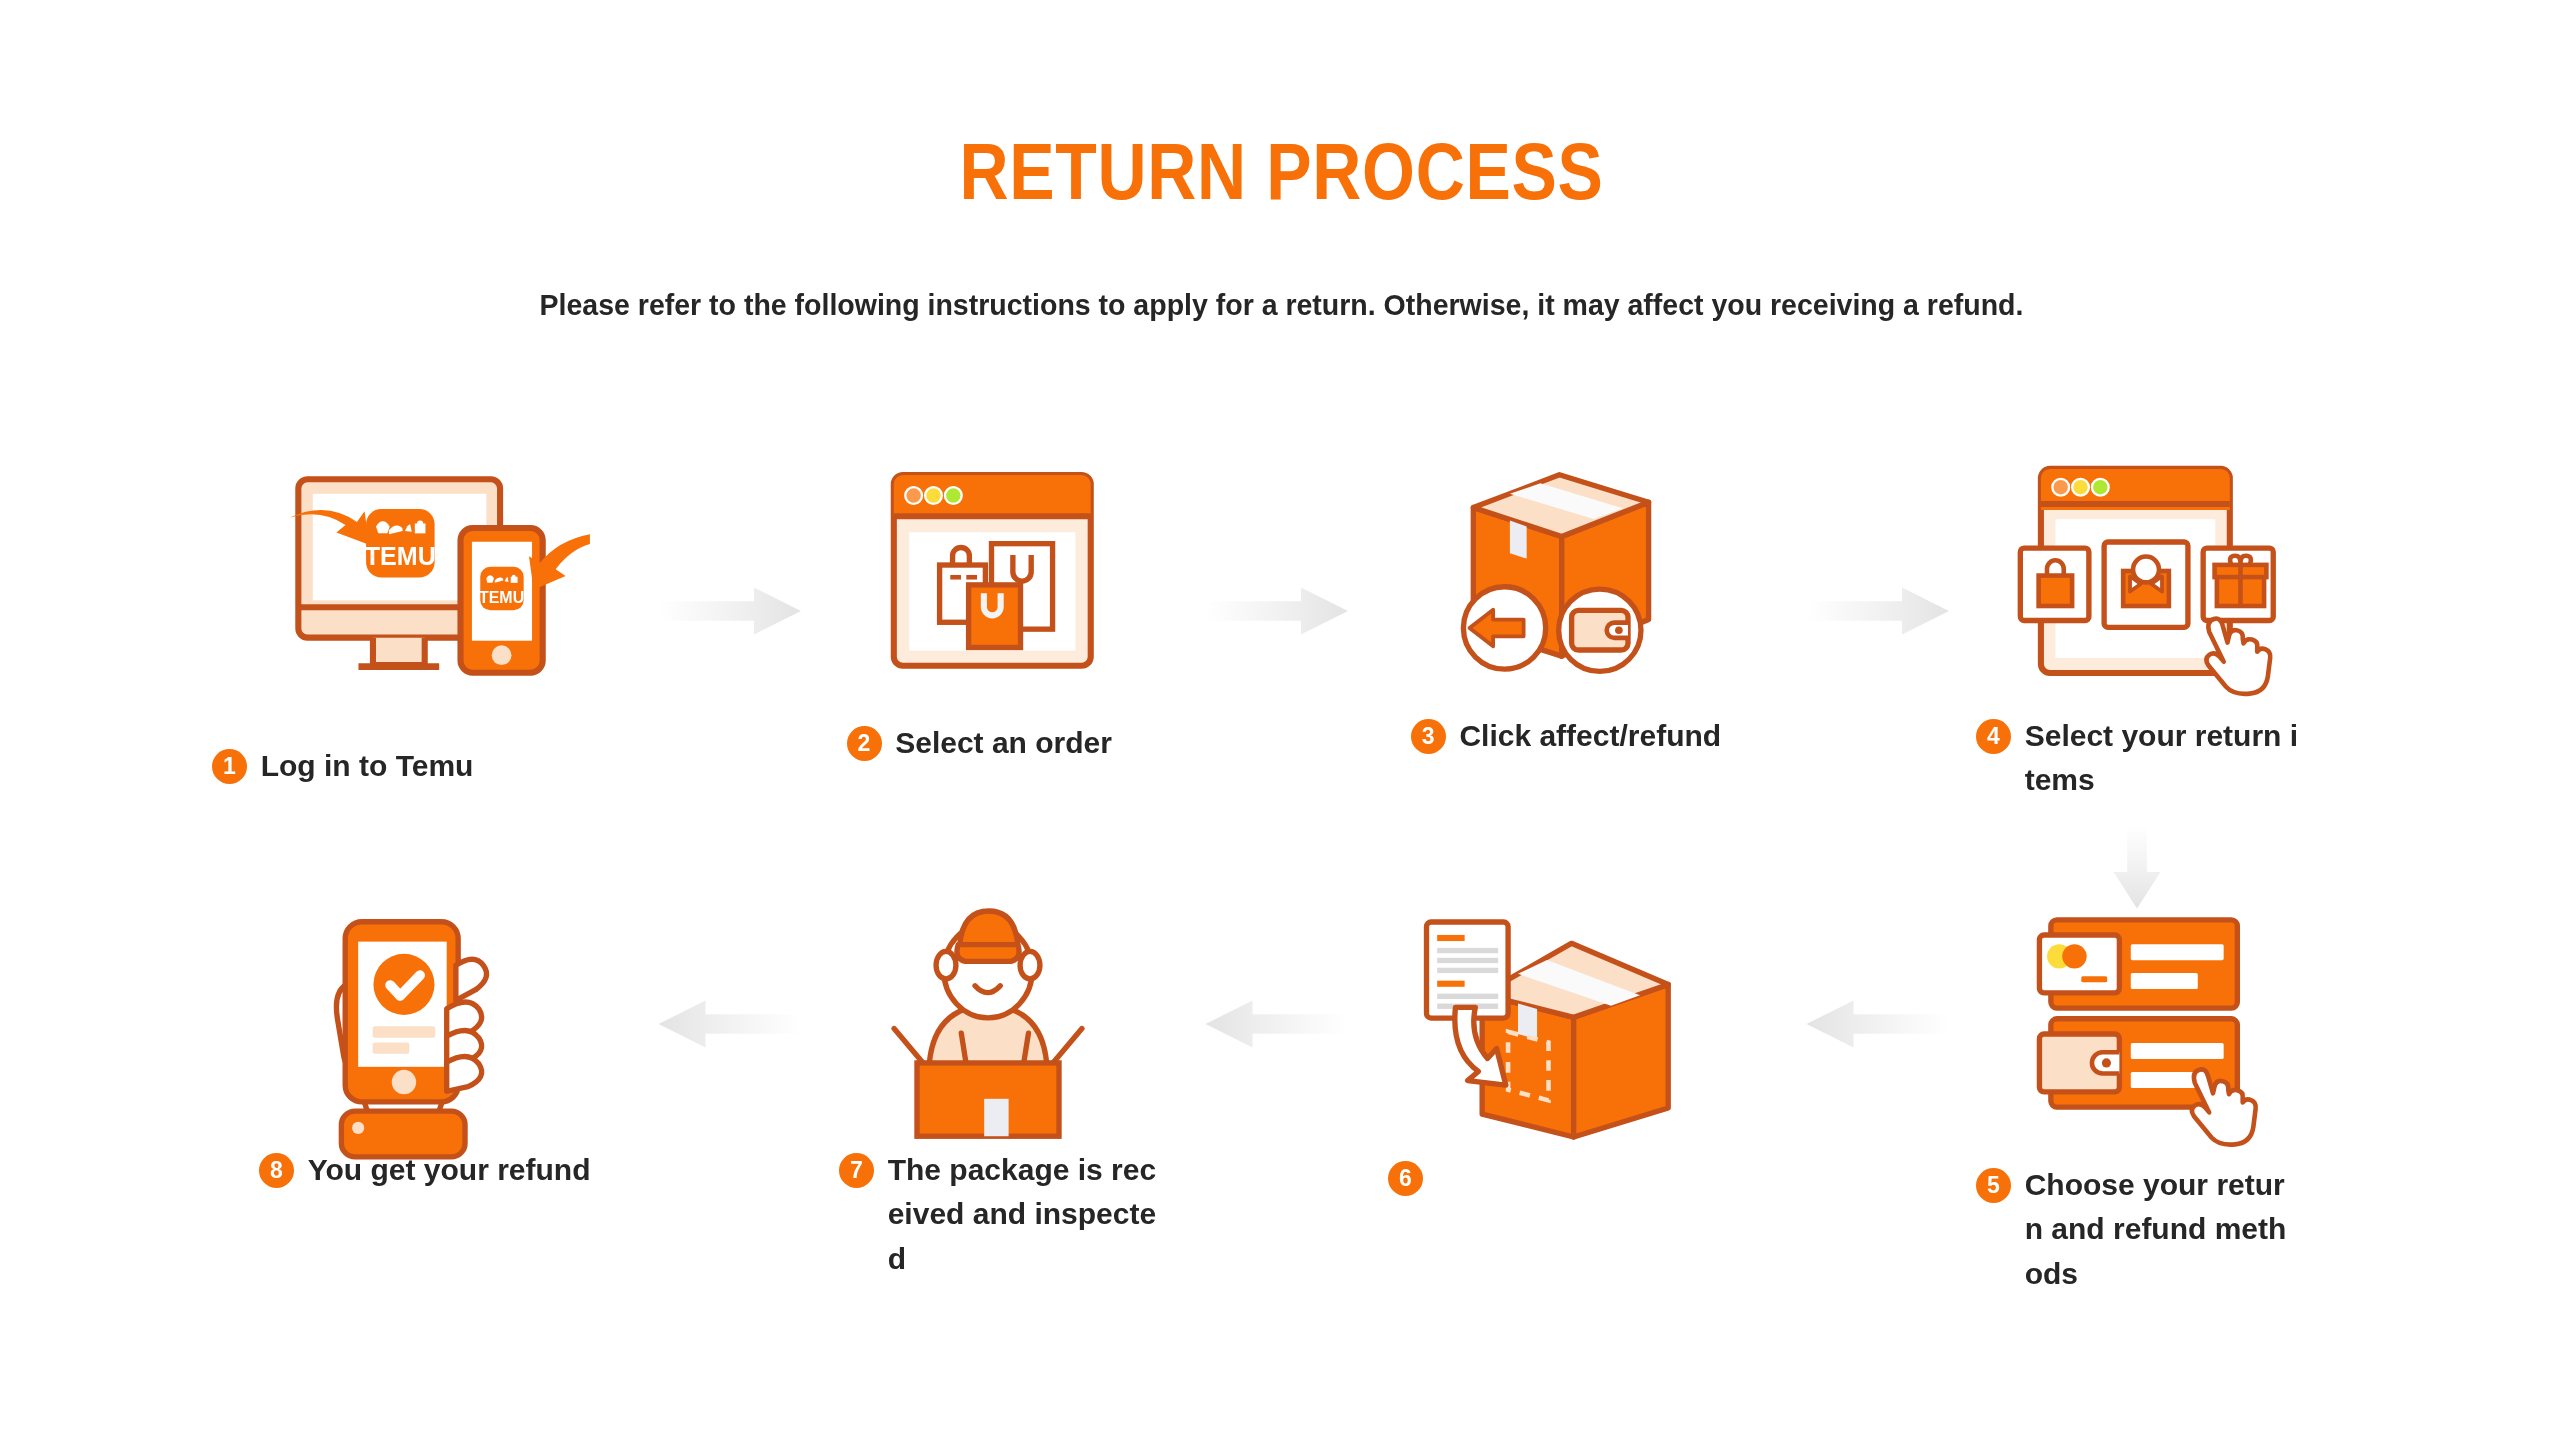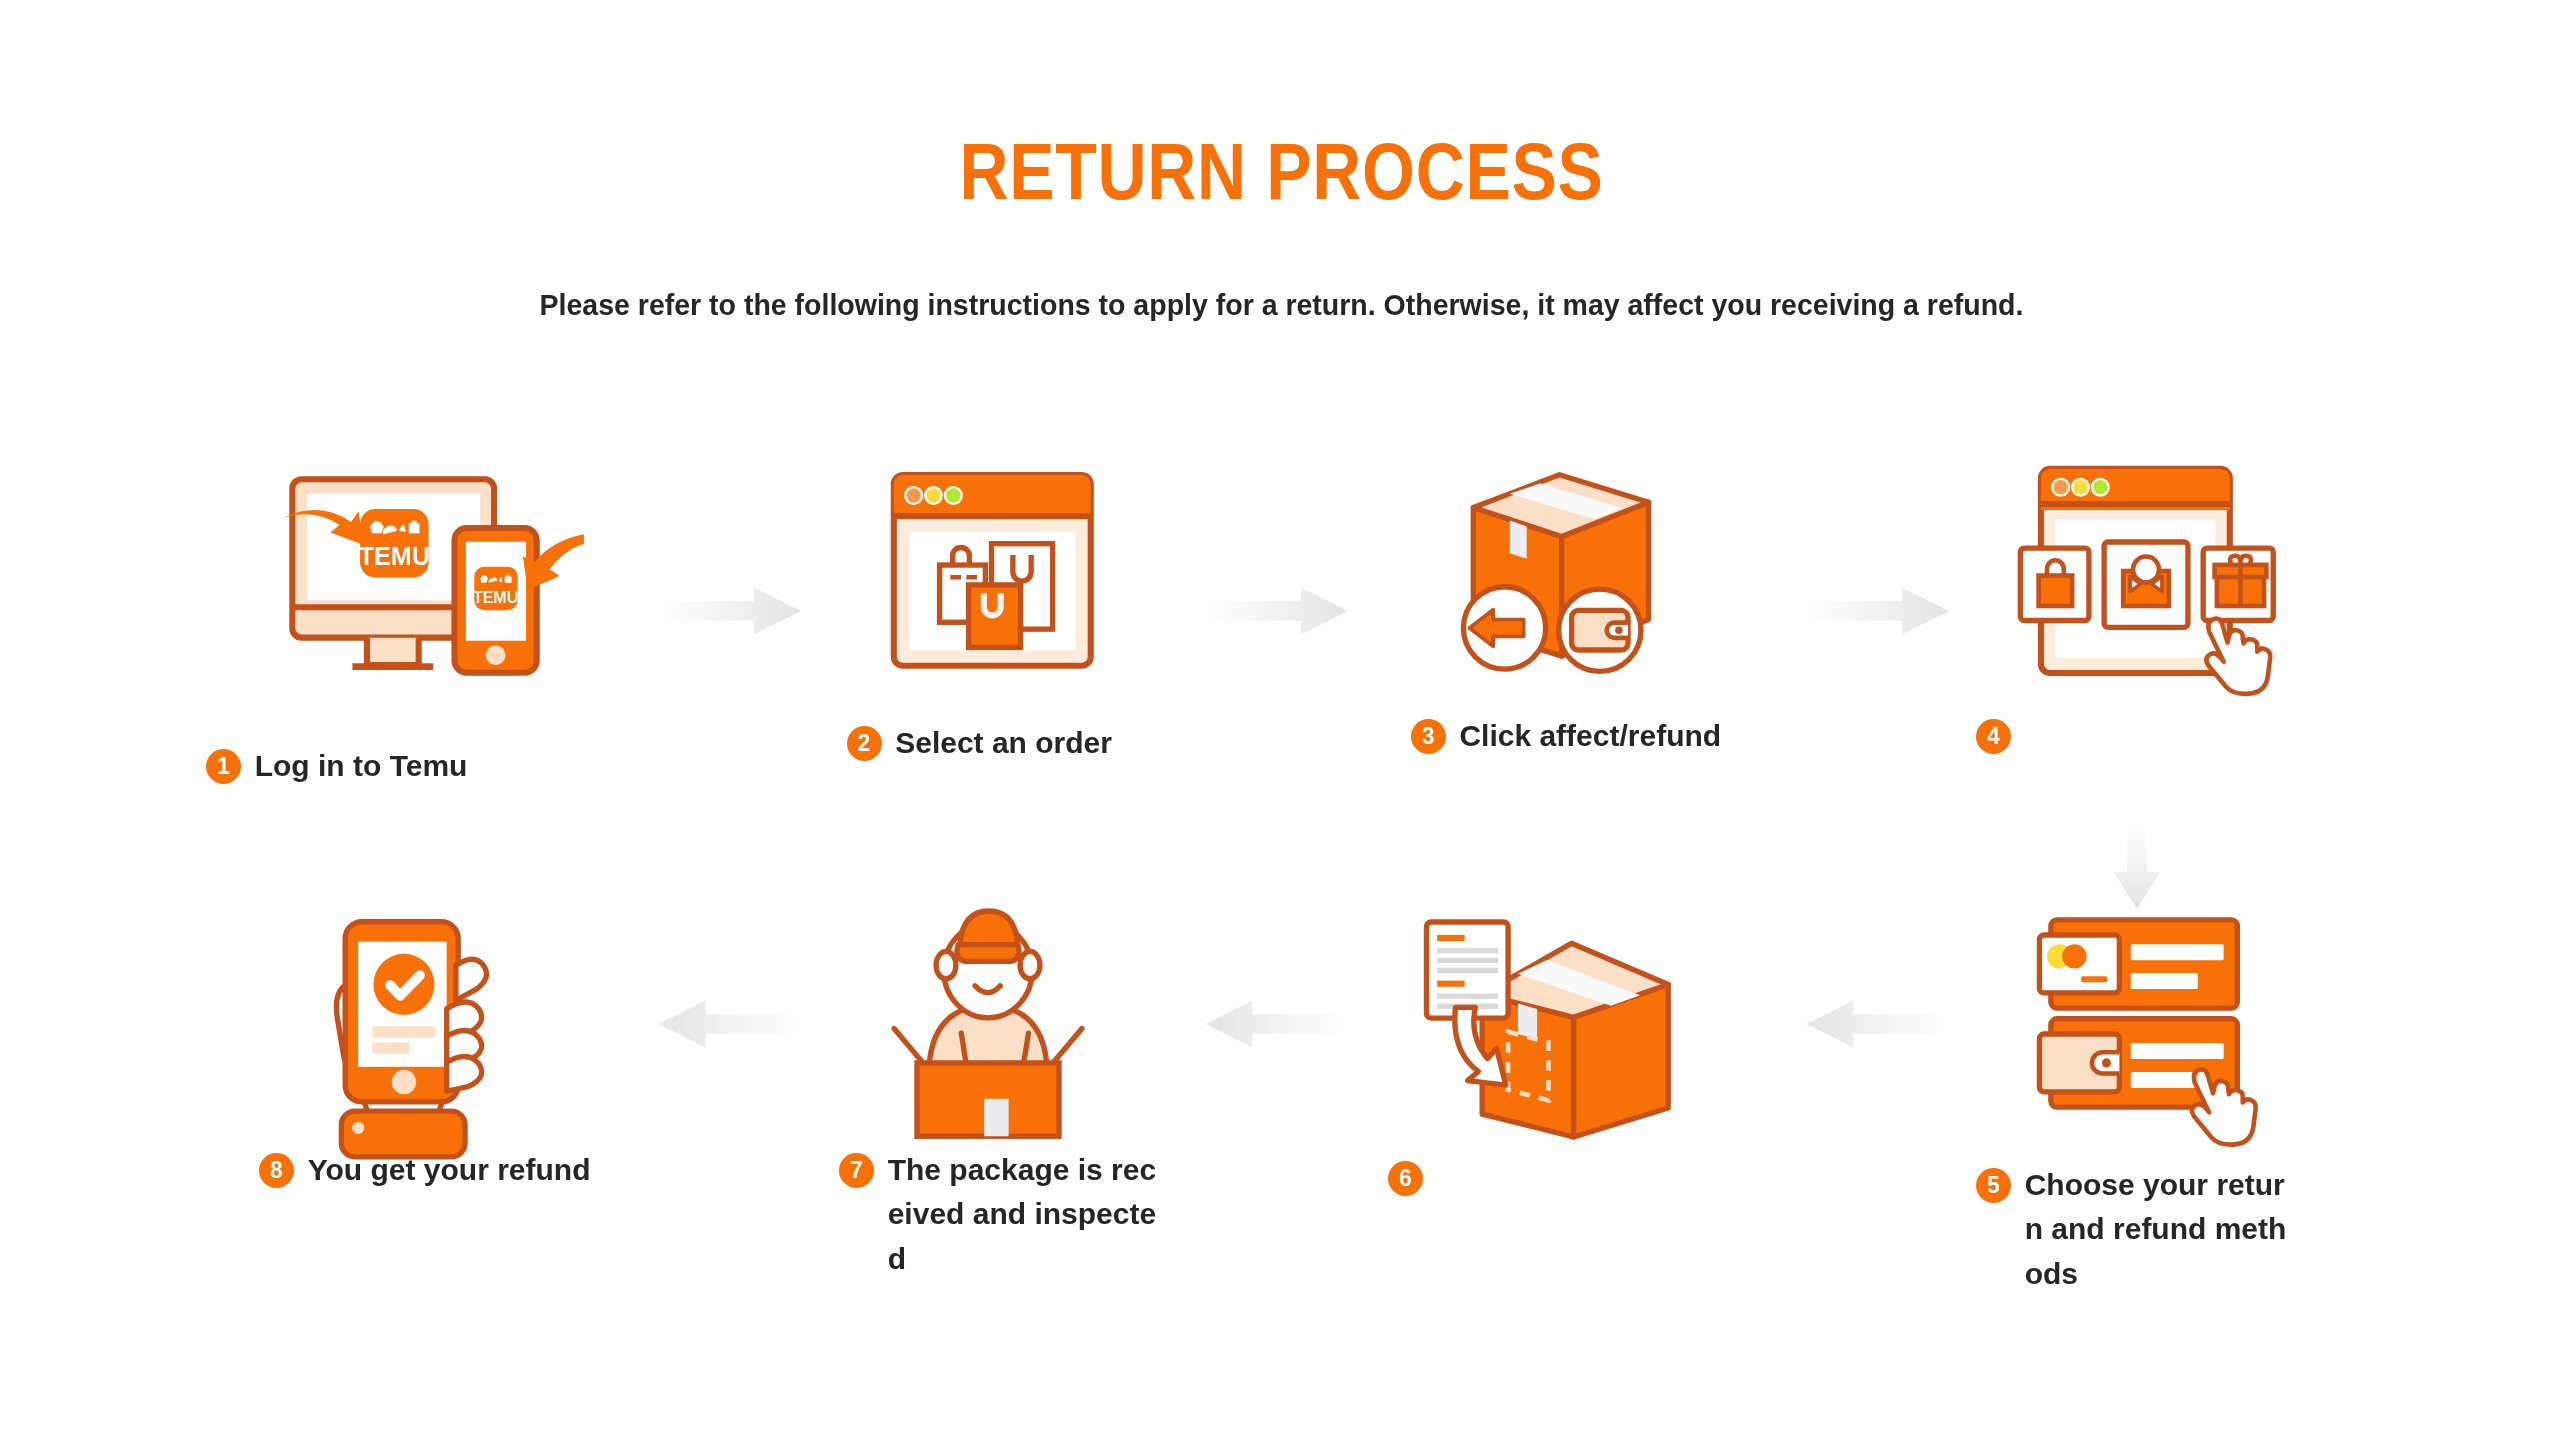--- a/index.html
+++ b/index.html
@@ -116,21 +116,21 @@
         <stop offset="0" stop-color="#E6E6E6" stop-opacity="0"></stop>
         <stop offset="1" stop-color="#E3E3E3" stop-opacity="1"></stop>
       </linearGradient>
       <linearGradient id="gradD" x1="0" y1="0" x2="0" y2="1">
         <stop offset="0" stop-color="#E6E6E6" stop-opacity="0"></stop>
         <stop offset="1" stop-color="#E3E3E3" stop-opacity="1"></stop>
       </linearGradient>
     </defs>
   </svg>
 
-  <div class="step" style="left:267px; top:458px; width:366px; height:244px;">
+  <div class="step" style="left:273px; top:458px; width:366px; height:244px;">
     <svg class="art" width="343" height="236" viewBox="0 0 450 310">
 
       <rect x="33" y="28" width="265" height="208" rx="12" fill="#FBDFC6" stroke="#C4501A" stroke-width="8"></rect>
       <rect x="52" y="47" width="228" height="140" fill="#FFFFFF"></rect>
       <line x1="35" y1="196" x2="296" y2="196" stroke="#C4501A" stroke-width="8"></line>
 
       <path d="M131 236 L131 272 L199 272 L199 236" fill="#FBDFC6" stroke="#C4501A" stroke-width="8"></path>
       <line x1="112" y1="274" x2="218" y2="274" stroke="#C4501A" stroke-width="9"></line>
 
       <rect x="122" y="67" width="90" height="90" rx="20" fill="#F87008"></rect>
@@ -260,20 +260,21 @@
       <line x1="317" y1="140" x2="317" y2="194" stroke="#C4501A" stroke-width="6"></line>
       <path d="M305 140 q-5-12 5-12 q8 0 7 12 M329 140 q5-12-5-12 q-8 0-7 12" fill="none" stroke="#C4501A" stroke-width="6"></path>
 
       <g>
         <path d="M276 228 q-4-14 6-17 q9-3 12 10 l6 21 l2-9 q2-9 11-7 q8 2 7 11 l1 6 q3-7 11-5 q8 2 7 10 l0 6 q4-6 11-3 q7 3 6 11 l-3 24 q-3 21-24 23 q-21 2-31-9 l-23-28 q-6-9 1-14 q7-5 14 3 l5 6 z" fill="#FFFFFF" stroke="#C4501A" stroke-width="6" stroke-linejoin="round"></path>
       </g>
     </svg>
 
     <div class="label-row" style="left:-23px; top:256px; width:328px;">
       <div class="badge">4</div>
+      <div class="label-text">Select your return items</div>
     </div>
   </div>
 
   <svg class="arrow-v" style="left:2112px; top:825px;" width="50" height="85" viewBox="0 0 66 112">
     <path d="M20 0 L46 0 L46 62 L64 62 L33 110 L2 62 L20 62 Z" fill="url(#gradD)"></path>
   </svg>
 
   <div class="step" style="left:1999px; top:900px; width:359px; height:252px;">
     <svg class="art" width="259" height="236" viewBox="0 0 340 310">
 

